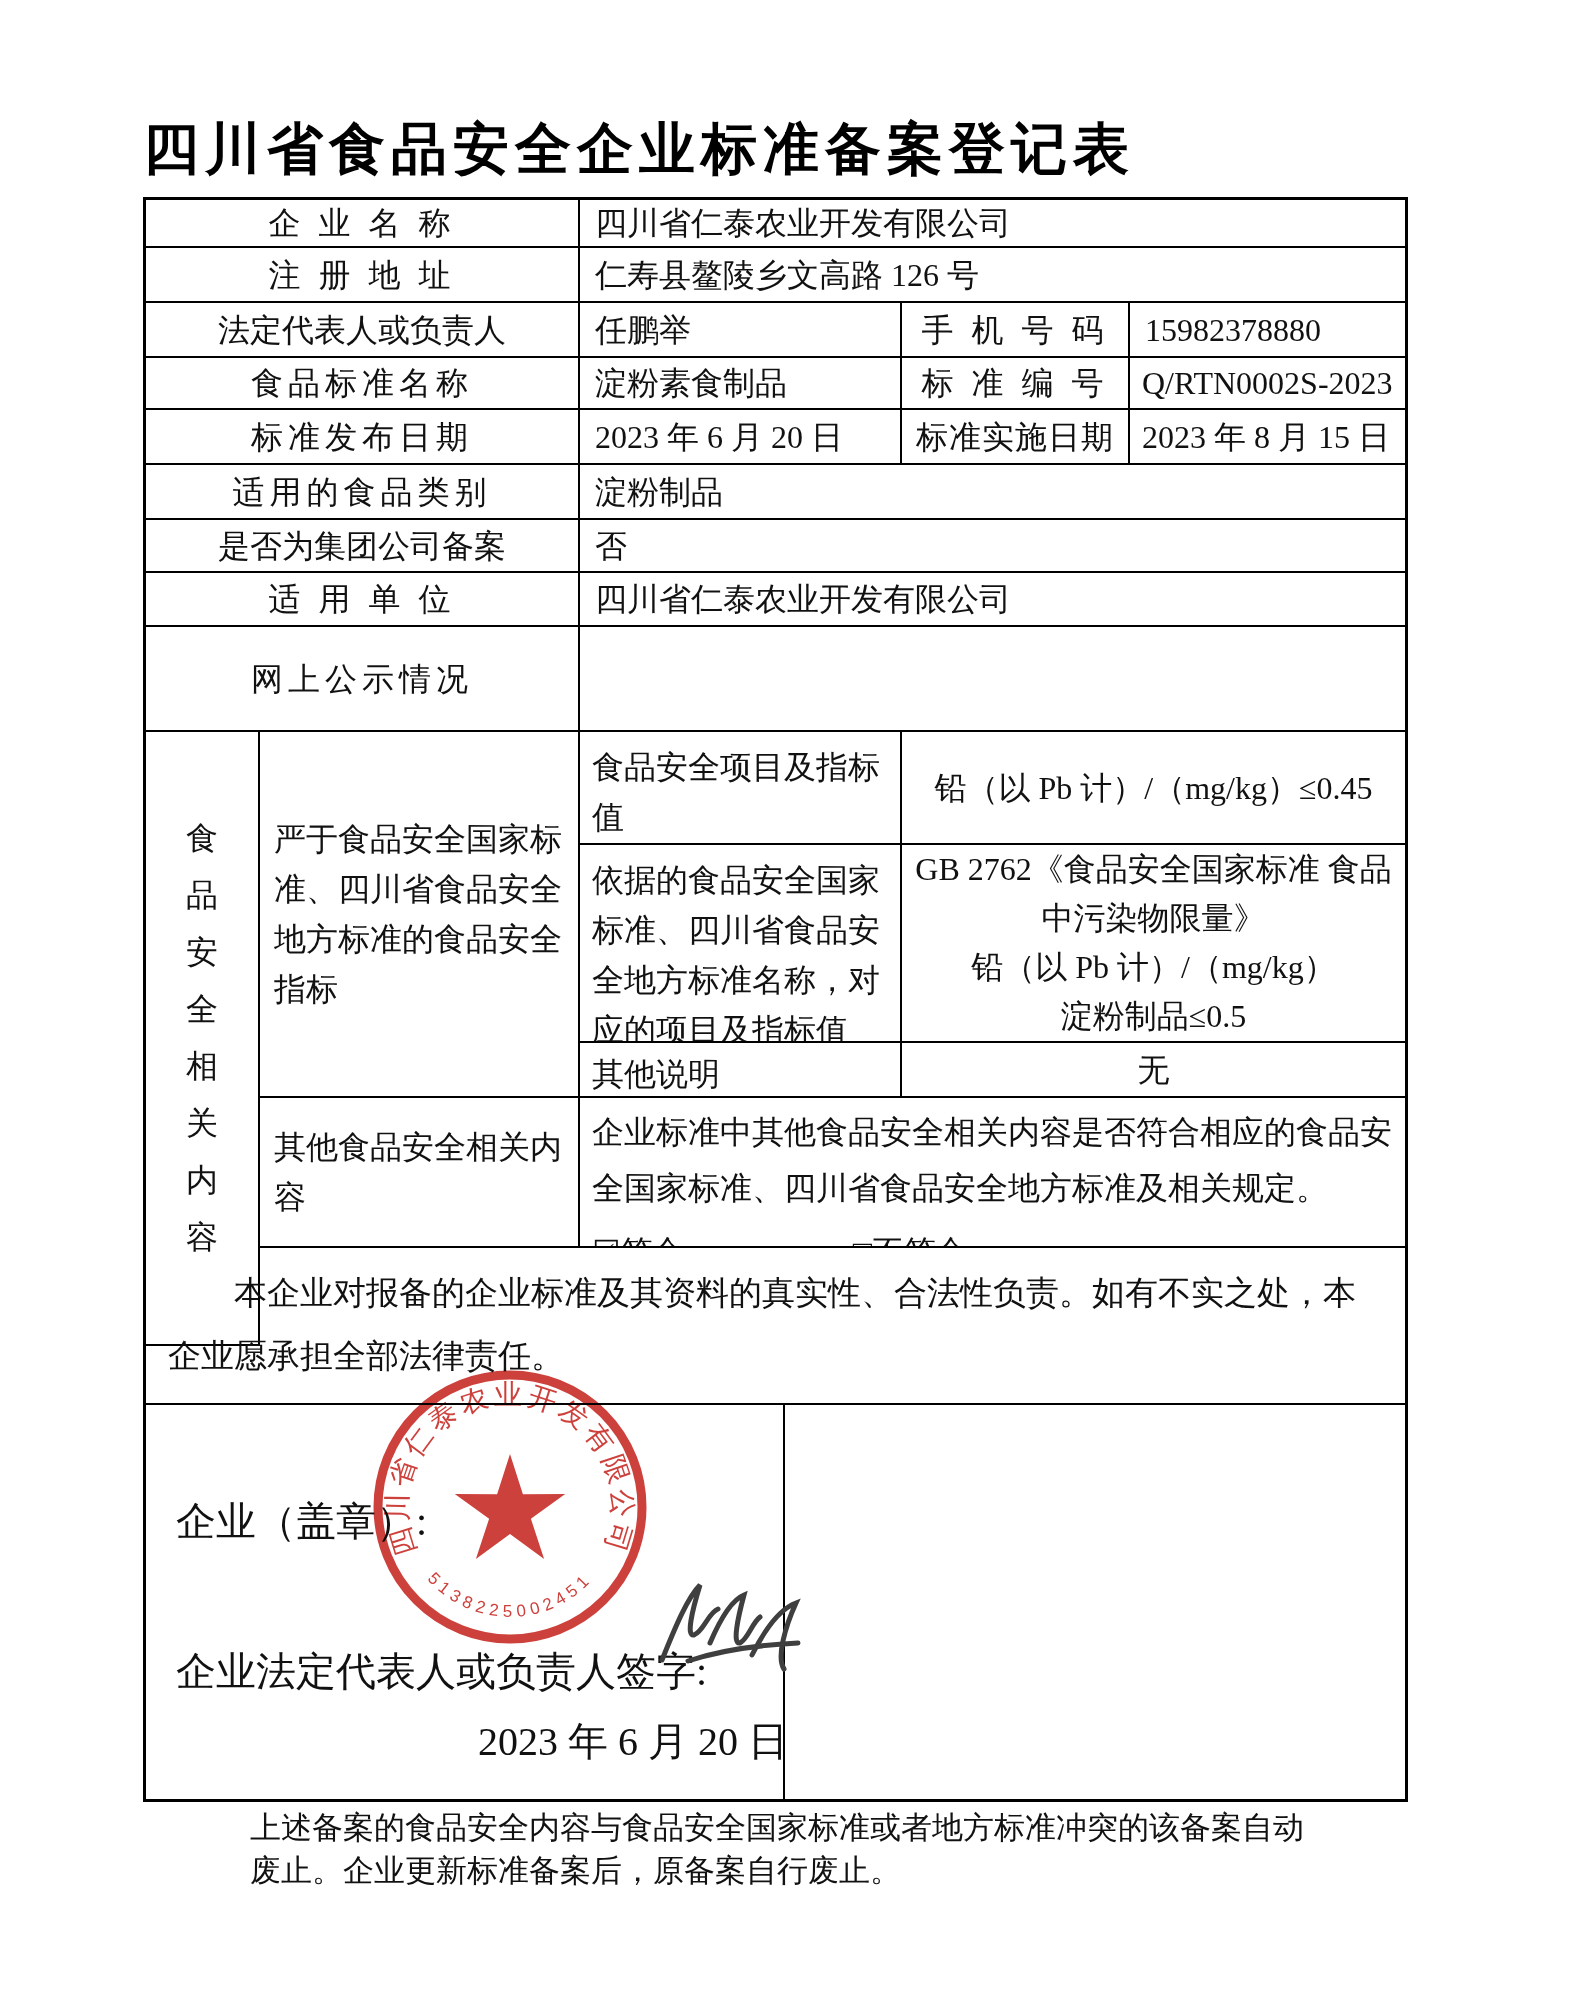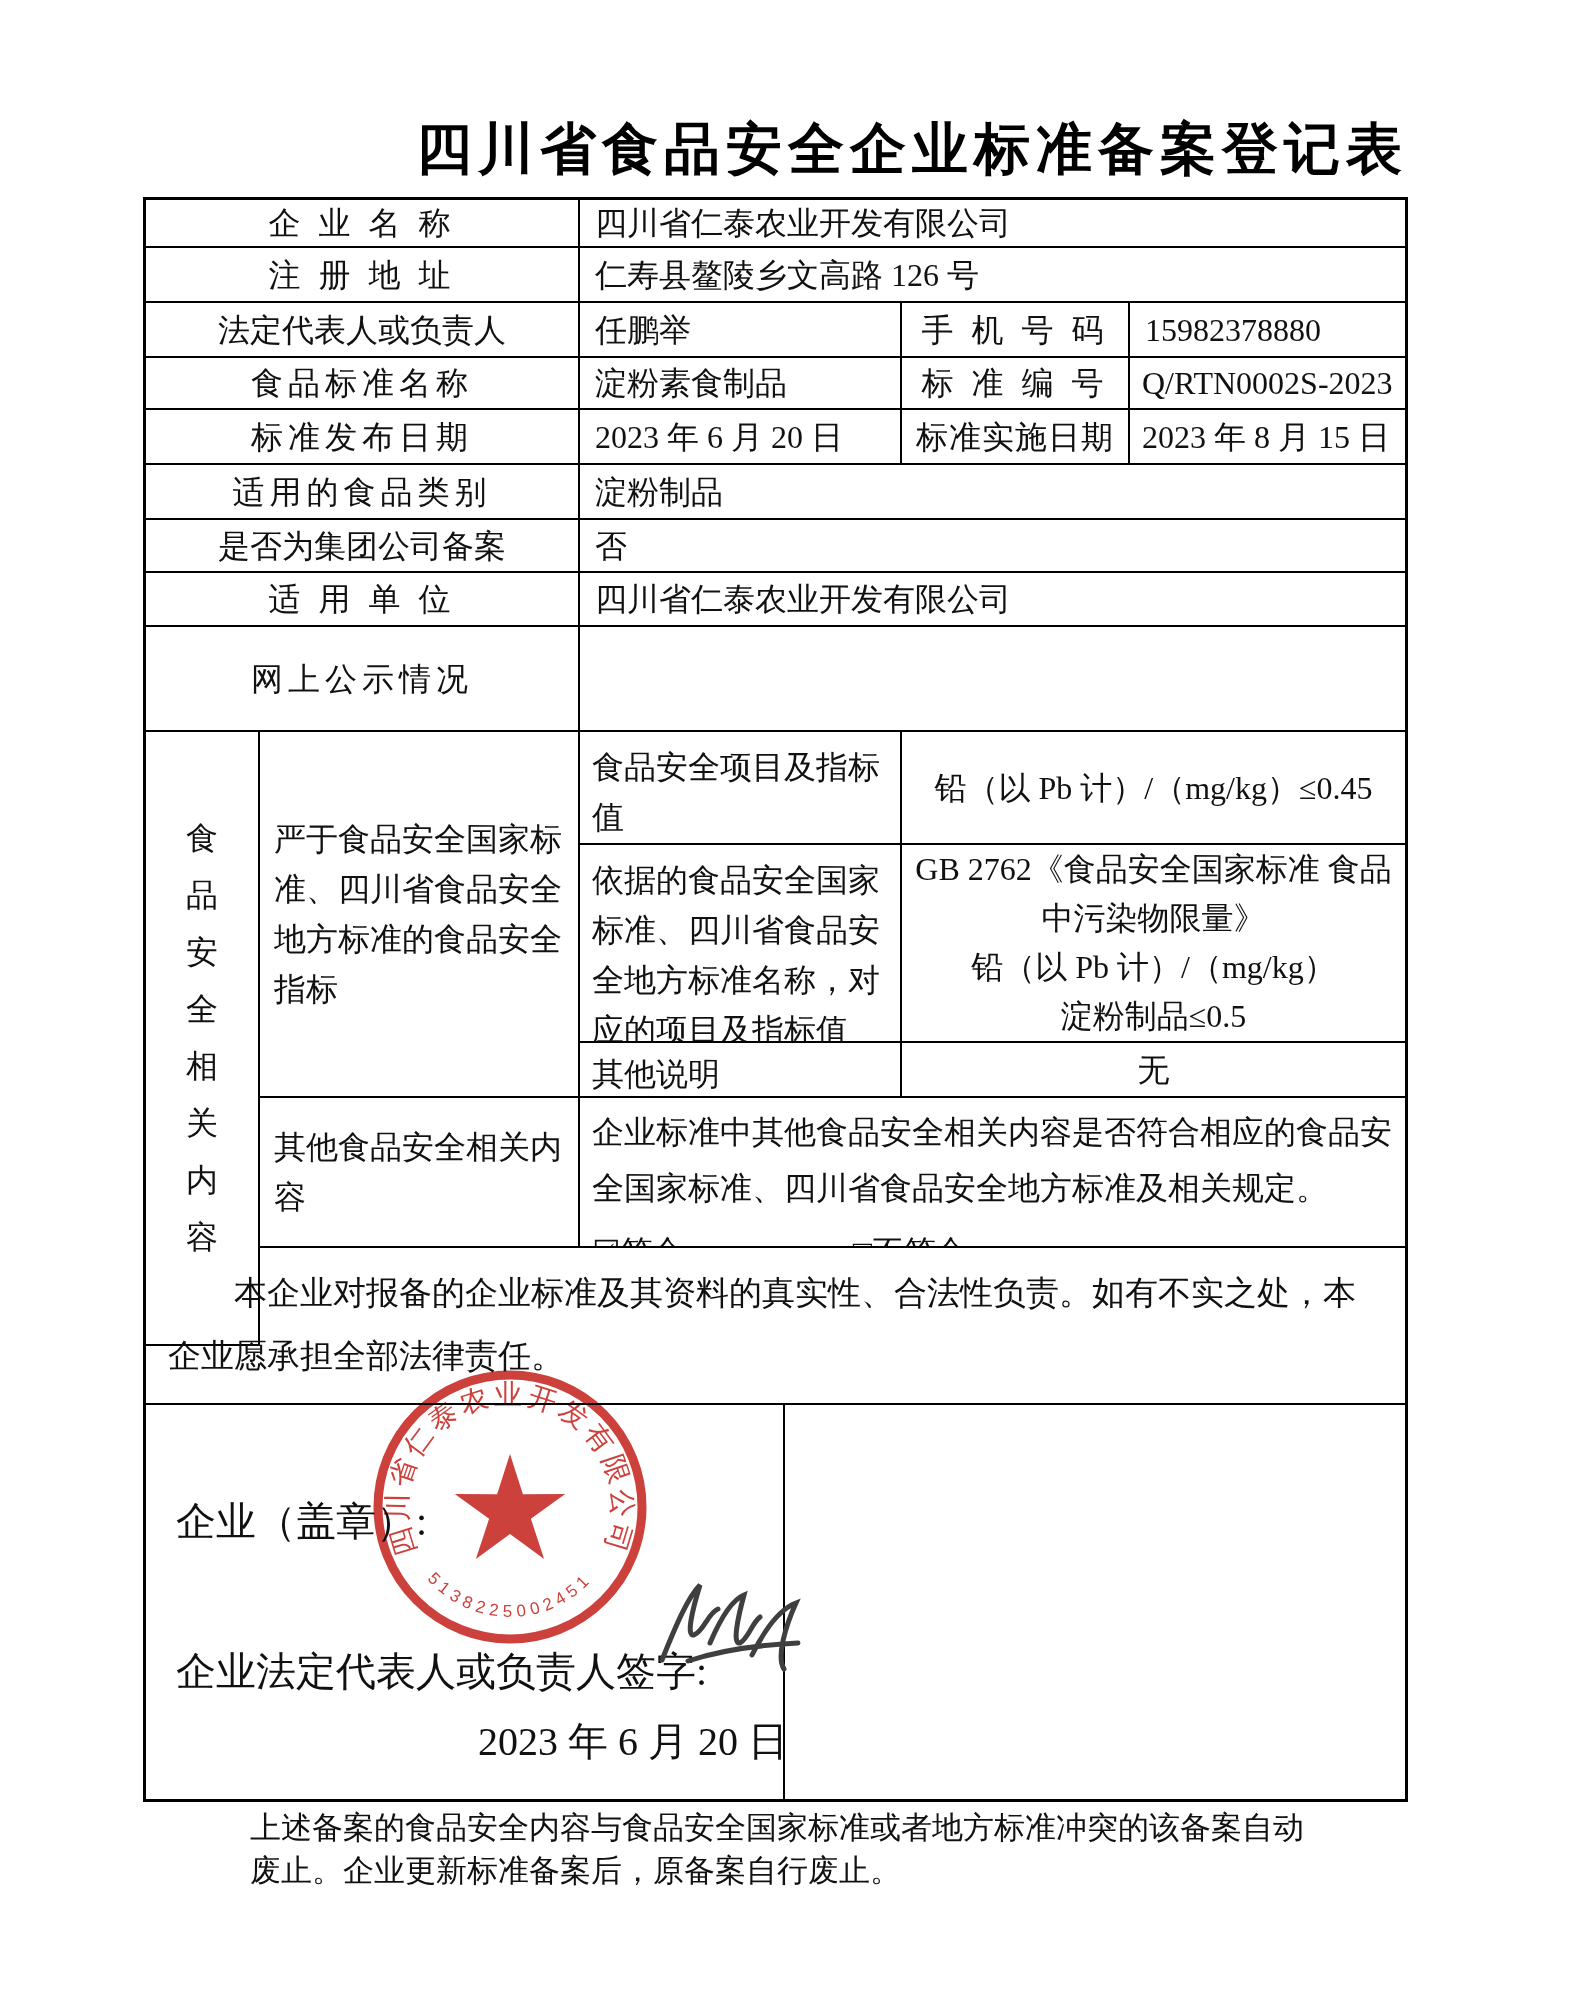--- a/index.html
+++ b/index.html
@@ -1,17 +1,17 @@
 <!DOCTYPE html>
 <html><head>
 <meta charset="utf-8">
 <style>
   html,body{margin:0;padding:0;background:#ffffff;}
   body{width:1587px;height:2001px;position:relative;font-family:"Liberation Serif","DejaVu Serif",serif;color:#111;}
-  .page-title{position:absolute;left:143px;top:112px;width:1265px;text-align:right;
+  .page-title{position:absolute;left:143px;top:112px;width:1265px;text-align:left;
     font-family:"Liberation Sans","DejaVu Sans",sans-serif;font-weight:bold;font-size:56px;letter-spacing:6px;color:#000;}
   .form-table{position:absolute;left:143px;top:197px;width:1265px;height:1605px;border:3px solid #000;box-sizing:border-box;}
   .cell{position:absolute;box-sizing:border-box;border-right:2px solid #000;border-bottom:2px solid #000;
     font-size:32px;line-height:1.25;overflow:hidden;}
   .nbr{border-right:none;}
   .nbb{border-bottom:none;}
   .lab{display:flex;align-items:center;justify-content:center;text-align:center;letter-spacing:5px;}
   .lab.tight{letter-spacing:0;}
   .val{display:flex;align-items:center;padding-left:15px;}
   .vcenter{display:flex;align-items:center;justify-content:center;padding-left:0;text-align:center;}

